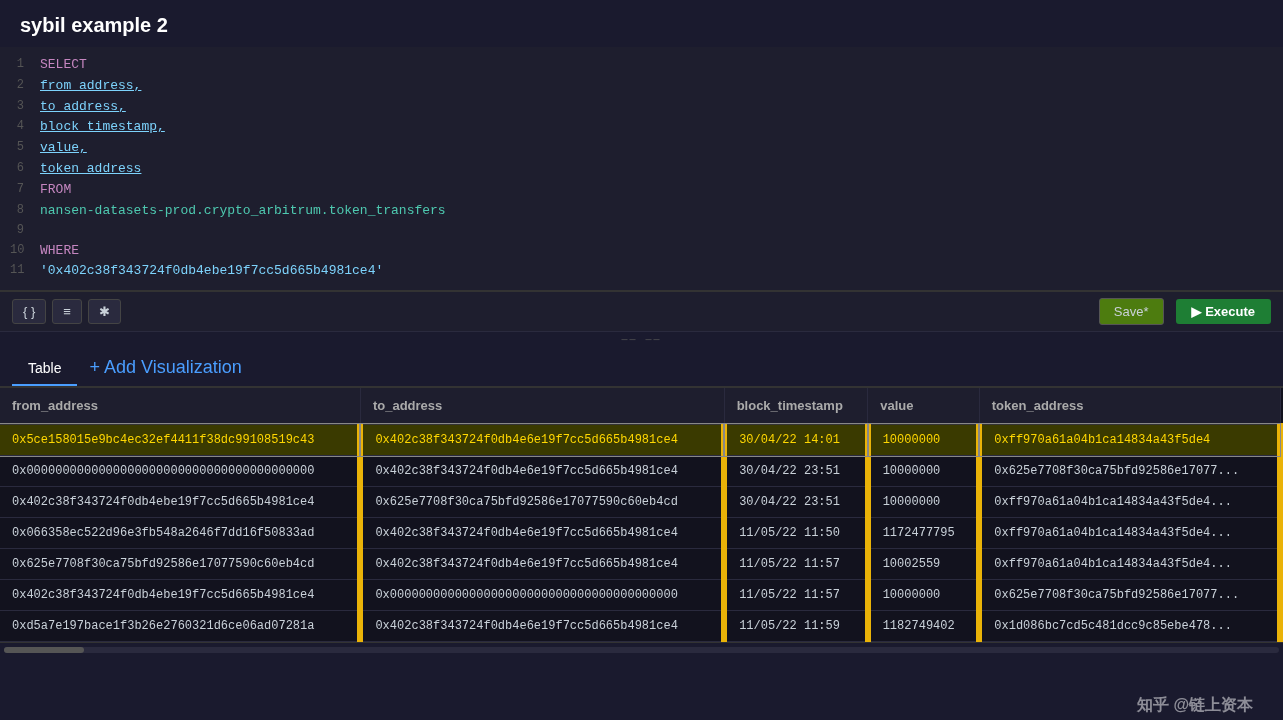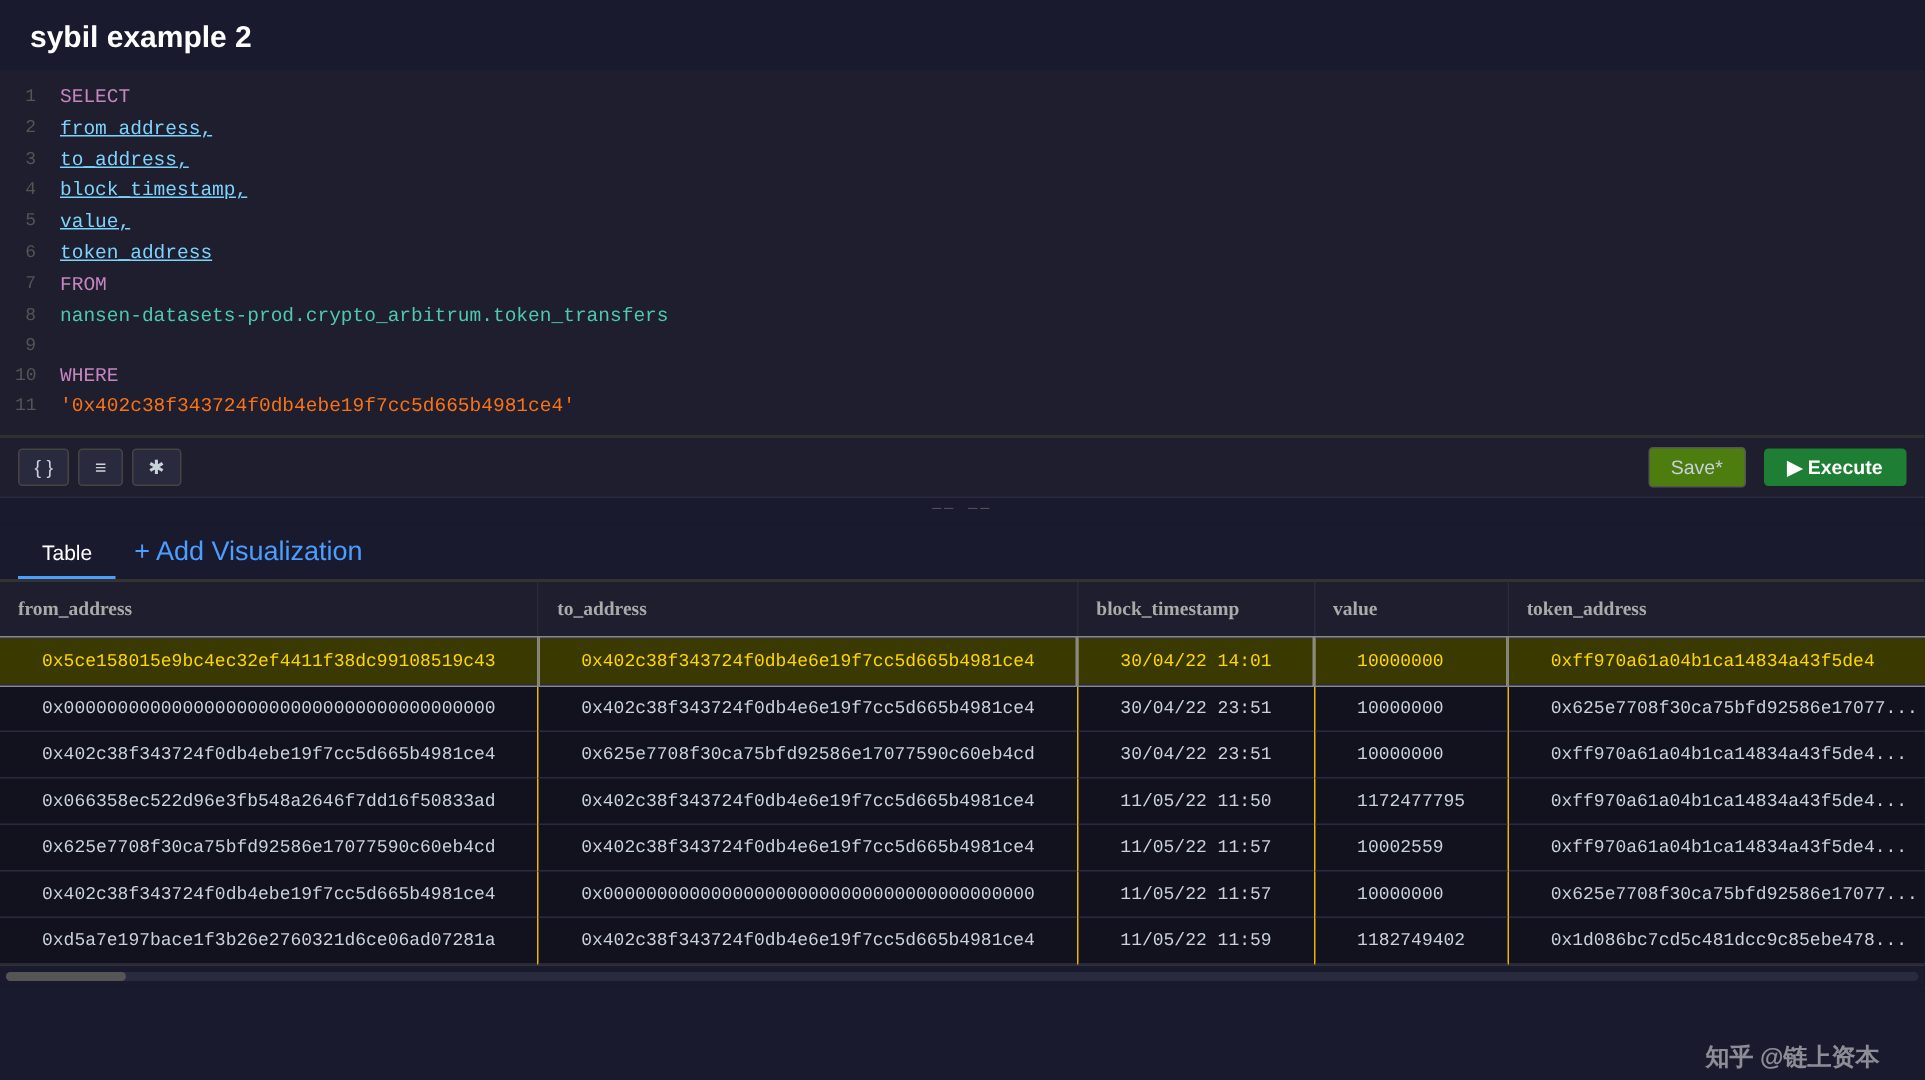--- a/index.html
+++ b/index.html
@@ -47,21 +47,21 @@
       flex-shrink: 0;
       font-size: 12px;
     }
 
     .code-content {
       color: #c9d1d9;
       font-size: 13px;
     }
 
     .kw { color: #c586c0; }
-    .str { color: #f97316; }
+    .str { color: #7dd3fc; }
     .field { color: #7dd3fc; text-decoration: underline; }
 
     .toolbar {
       display: flex;
       align-items: center;
       padding: 6px 12px;
       background: #1e1e2e;
       border-top: 1px solid #333;
       border-bottom: 1px solid #2a2a3e;
       gap: 6px;
@@ -165,45 +165,45 @@
 
     thead tr {
       background: #1e1e2e;
       border-bottom: 2px solid #333;
     }
 
     thead th {
       padding: 10px 12px;
       text-align: left;
       color: #aaa;
-      font-family: Liberation Serif, serif;
+      font-family: Liberation Sans, sans-serif;
       font-weight: 600;
       font-size: 13px;
       white-space: nowrap;
       border-right: 1px solid #2a2a3e;
     }
 
     tbody tr {
       border-bottom: 1px solid #2a2a3e;
     }
 
     tbody tr.highlighted {
       background: #2a2a1e;
     }
 
     tbody tr.highlighted td {
       color: #ffd700;
     }
 
     tbody td {
-      padding: 8px 28px;
+      padding: 8px 12px;
       color: #c9d1d9;
       font-size: 12px;
       white-space: nowrap;
-      border-right: 1px solid #eab308;
+      border-right: 6px solid #eab308;
       max-width: 380px;
       overflow: hidden;
       text-overflow: ellipsis;
     }
 
     .highlighted-cell {
       background: #3a3a00;
       color: #ffd700 !important;
       outline: 1px solid #888;
     }

